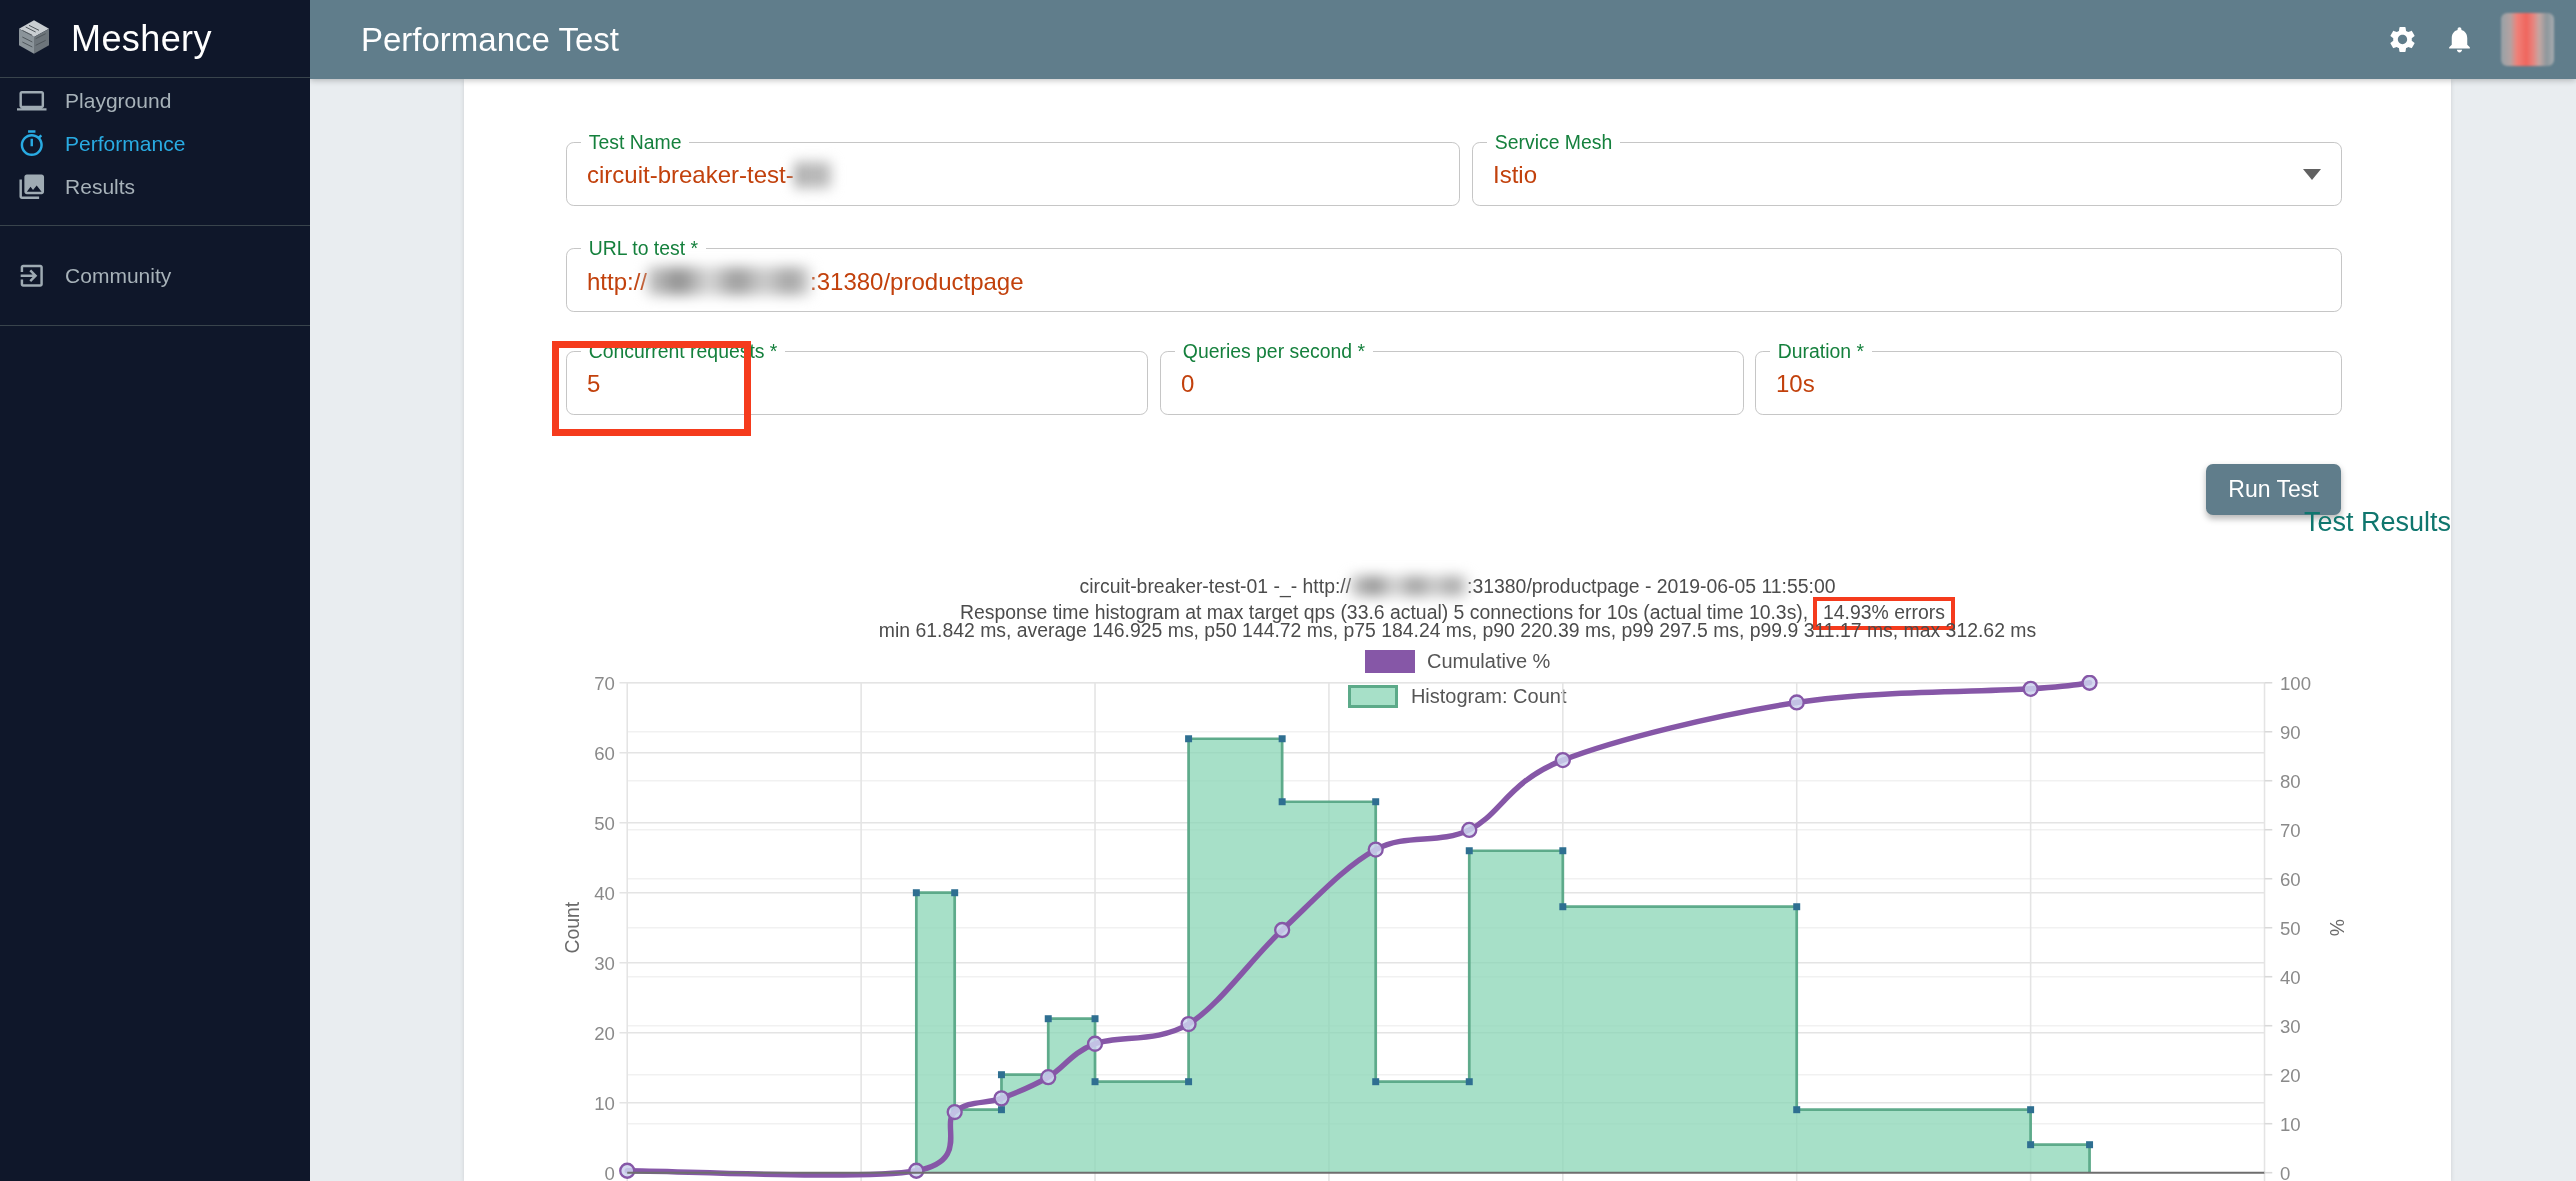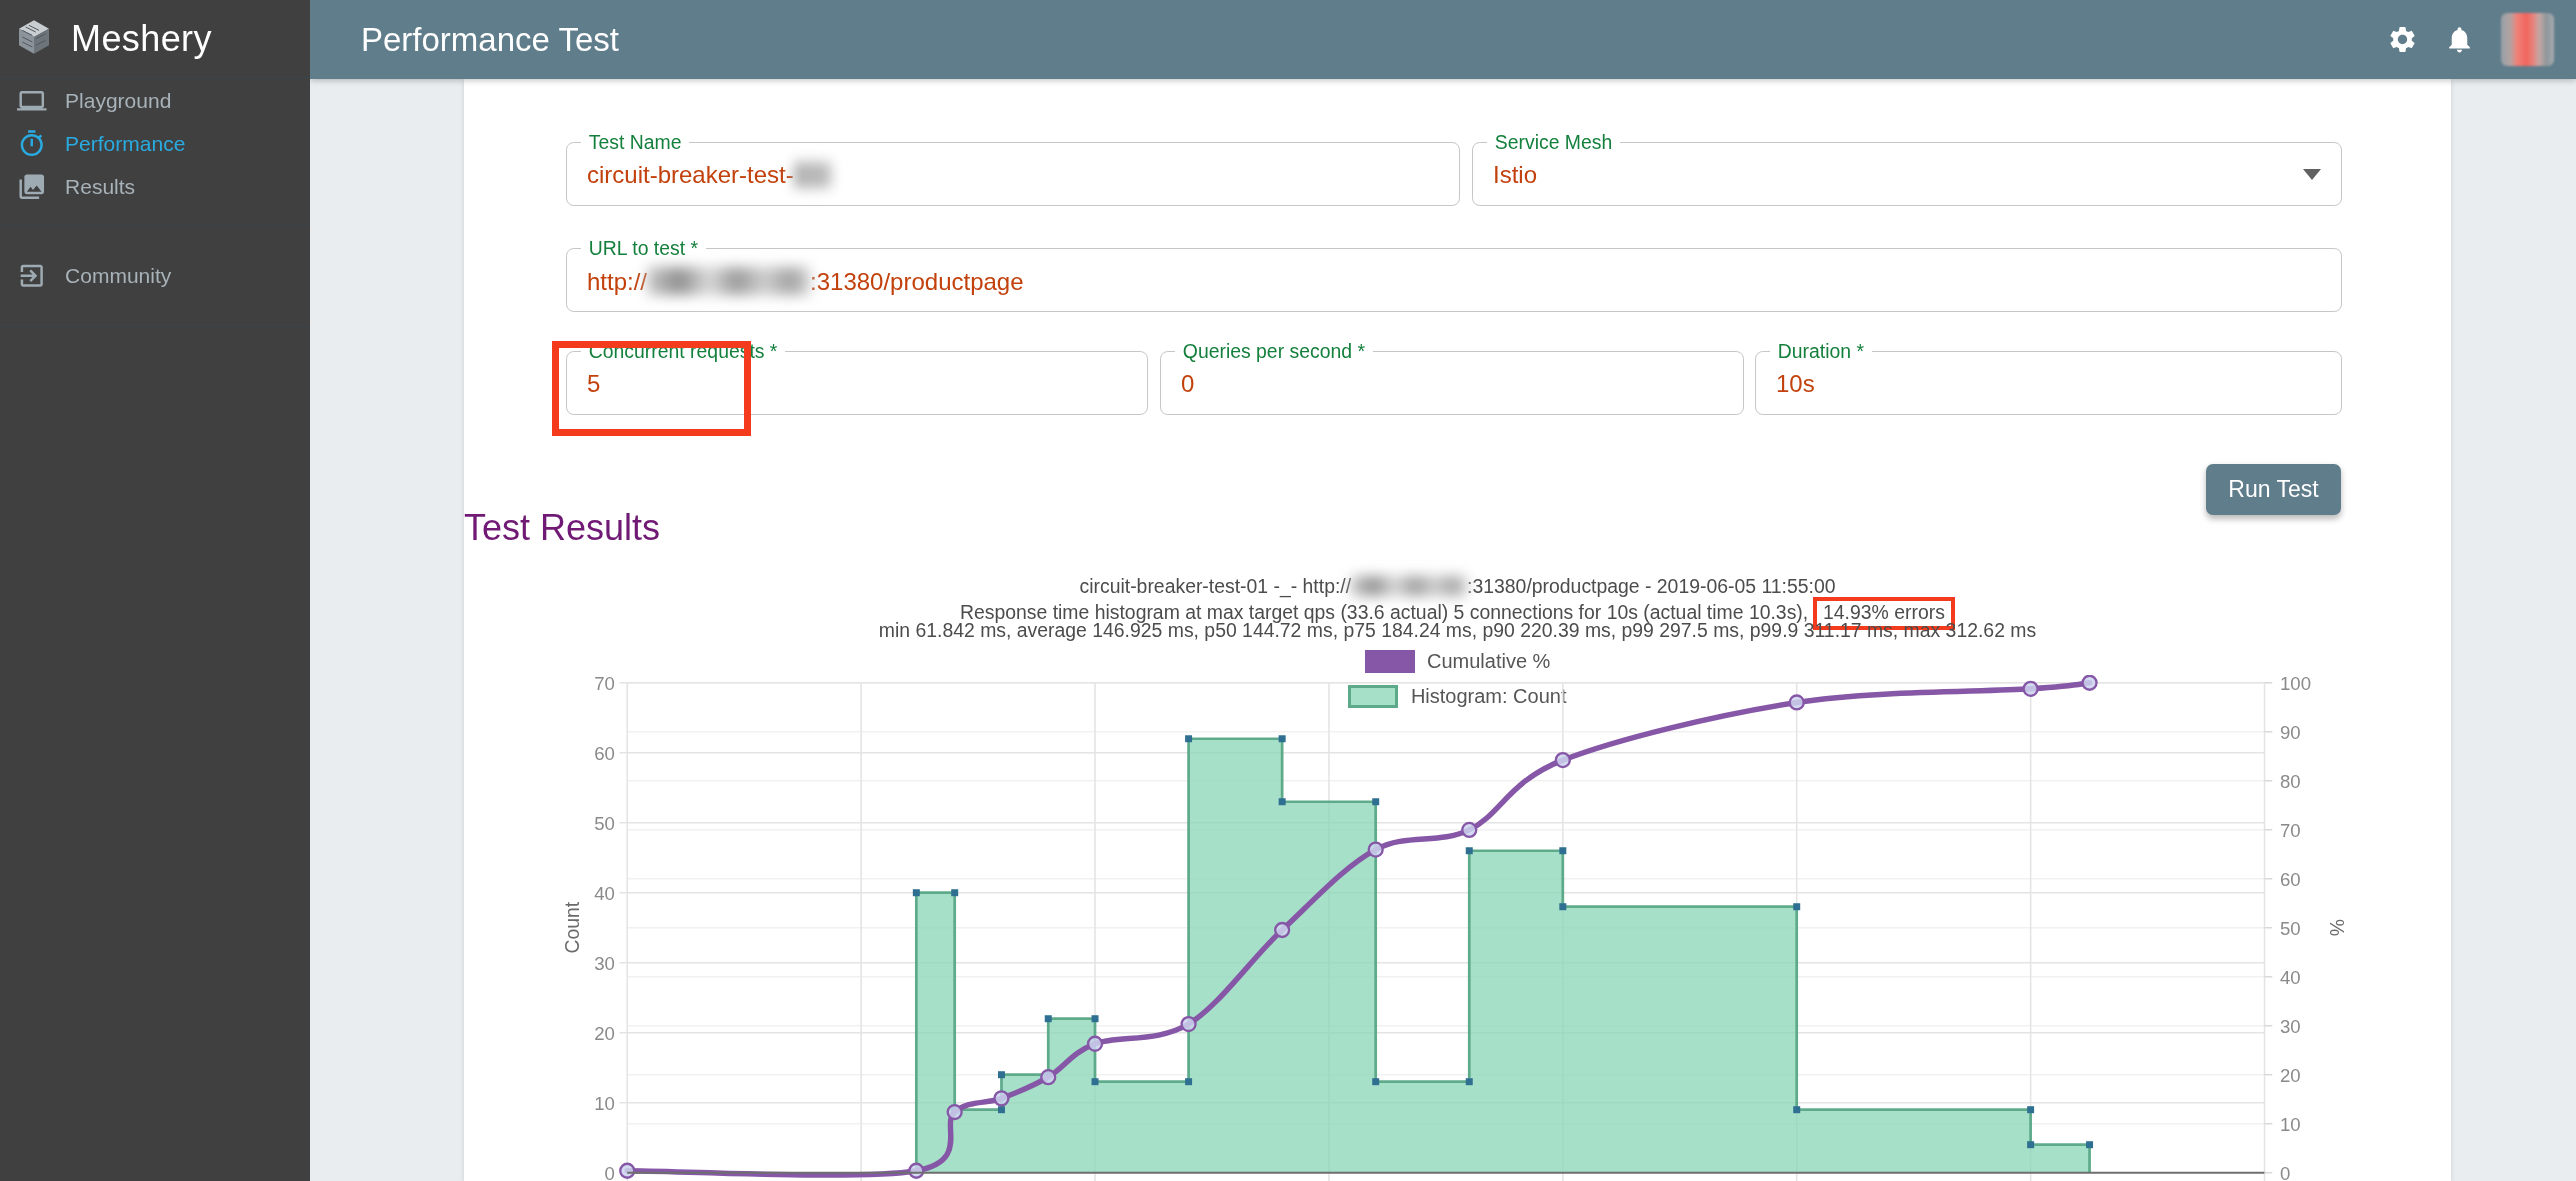--- a/index.html
+++ b/index.html
@@ -1,21 +1,21 @@
 <!DOCTYPE html>
 <html style="font-size:12.4px"><head>
 <meta charset="utf-8">
 <style>
   * { margin:0; padding:0; box-sizing:border-box; }
   html,body { background:#dfe4e8; }
   body { font-family:"Liberation Sans", sans-serif; }
   .page { position:relative; width:2576px; height:1182px; background:#e9edf0; overflow:hidden; }
 
   
-  .sidebar { position:absolute; left:0; top:0; width:310px; height:1182px; background:#404040; z-index:5; }
+  .sidebar { position:absolute; left:0; top:0; width:310px; height:1182px; background:#0f172a; z-index:5; }
   .brand { position:absolute; left:0; top:0; width:100%; height:78px; display:flex; align-items:center; gap:17px; padding-left:14px; border-bottom:1.6px solid #39444c; }
   .brand-name { color:#fff; font-size:36px; letter-spacing:0.4px; }
   .nav { position:absolute; top:79px; left:0; width:100%; }
   .nav-item { display:flex; align-items:center; gap:18.6px; height:43px; padding-left:17px; cursor:pointer; }
   .nav-item .ic { width:29.5px; height:29.5px; flex:0 0 29.5px; color:#9fabb3; }
   .nav-item .lbl { font-size:21px; color:#a7b2b9; }
   .nav-item.active .ic { color:#29abe2; }
   .nav-item.active .lbl { color:#29abe2; }
   .nav-divider { border-top:1.6px solid #39444c; margin-top:17px; }
   .nav-secondary { margin-top:17px; }
@@ -40,21 +40,21 @@
   .tf .lbl { position:absolute; top:-12.4px; left:14px; background:#fff; padding:0 7.8px; font-size:19.4px; color:#15803d; white-space:nowrap; }
   .tf .val { position:absolute; left:20px; top:18px; font-size:24px; color:#c2410c; white-space:nowrap; }
   .tf .arrow { position:absolute; right:20px; top:26px; width:0; height:0; border-left:9.3px solid transparent; border-right:9.3px solid transparent; border-top:11px solid #616161; }
   .blurred { display:inline-block; vertical-align:-4.7px; border-radius:3.9px; filter:blur(6.2px);
              background:linear-gradient(90deg,#c9c9c9,#8f8f8f 20%,#dadada 38%,#9a9a9a 55%,#cfcfcf 72%,#a3a3a3 88%,#d2d2d2); }
 
   .ann-box { position:absolute; border:7px solid #f53b1d; z-index:3; pointer-events:none; }
 
   .run-btn { position:absolute; left:1742px; top:385px; width:135px; height:51px; background:#607d8b; color:#fff; border:none; border-radius:7px; font-size:23px; font-family:"Liberation Sans",sans-serif; box-shadow:0 3.1px 6.2px rgba(0,0,0,0.28); cursor:pointer; }
 
-  .results-heading { position:absolute; top:428px; left:0; width:100%; text-align:left; font-size:36px; color:#701a75; font-weight:500; }
+  .results-heading { position:absolute; top:428px; left:0; width:100%; text-align:right; font-size:27px; color:#0f766e; font-weight:500; }
   .chart-sub { position:absolute; left:0; width:100%; text-align:center; font-size:19.4px; color:#4c4c4c; }
   .sub1 { top:496px; }
   .sub2 { top:518px; }
   .sub3 { top:540px; }
   .err-box { border:4.7px solid #f53b1d; padding:0 6.2px 1.6px 6.2px; margin-left:4.7px; display:inline-block; }
 
   .legend { position:absolute; top:571px; left:0; width:100%; display:flex; justify-content:center; align-items:center; gap:12.4px;flex-direction:column; }
   .legend .grp { display:flex; align-items:center; gap:12.4px; margin:0 11px; }
   .sw { width:50px; height:23px; }
   .sw-line { background:#8657a7; }

